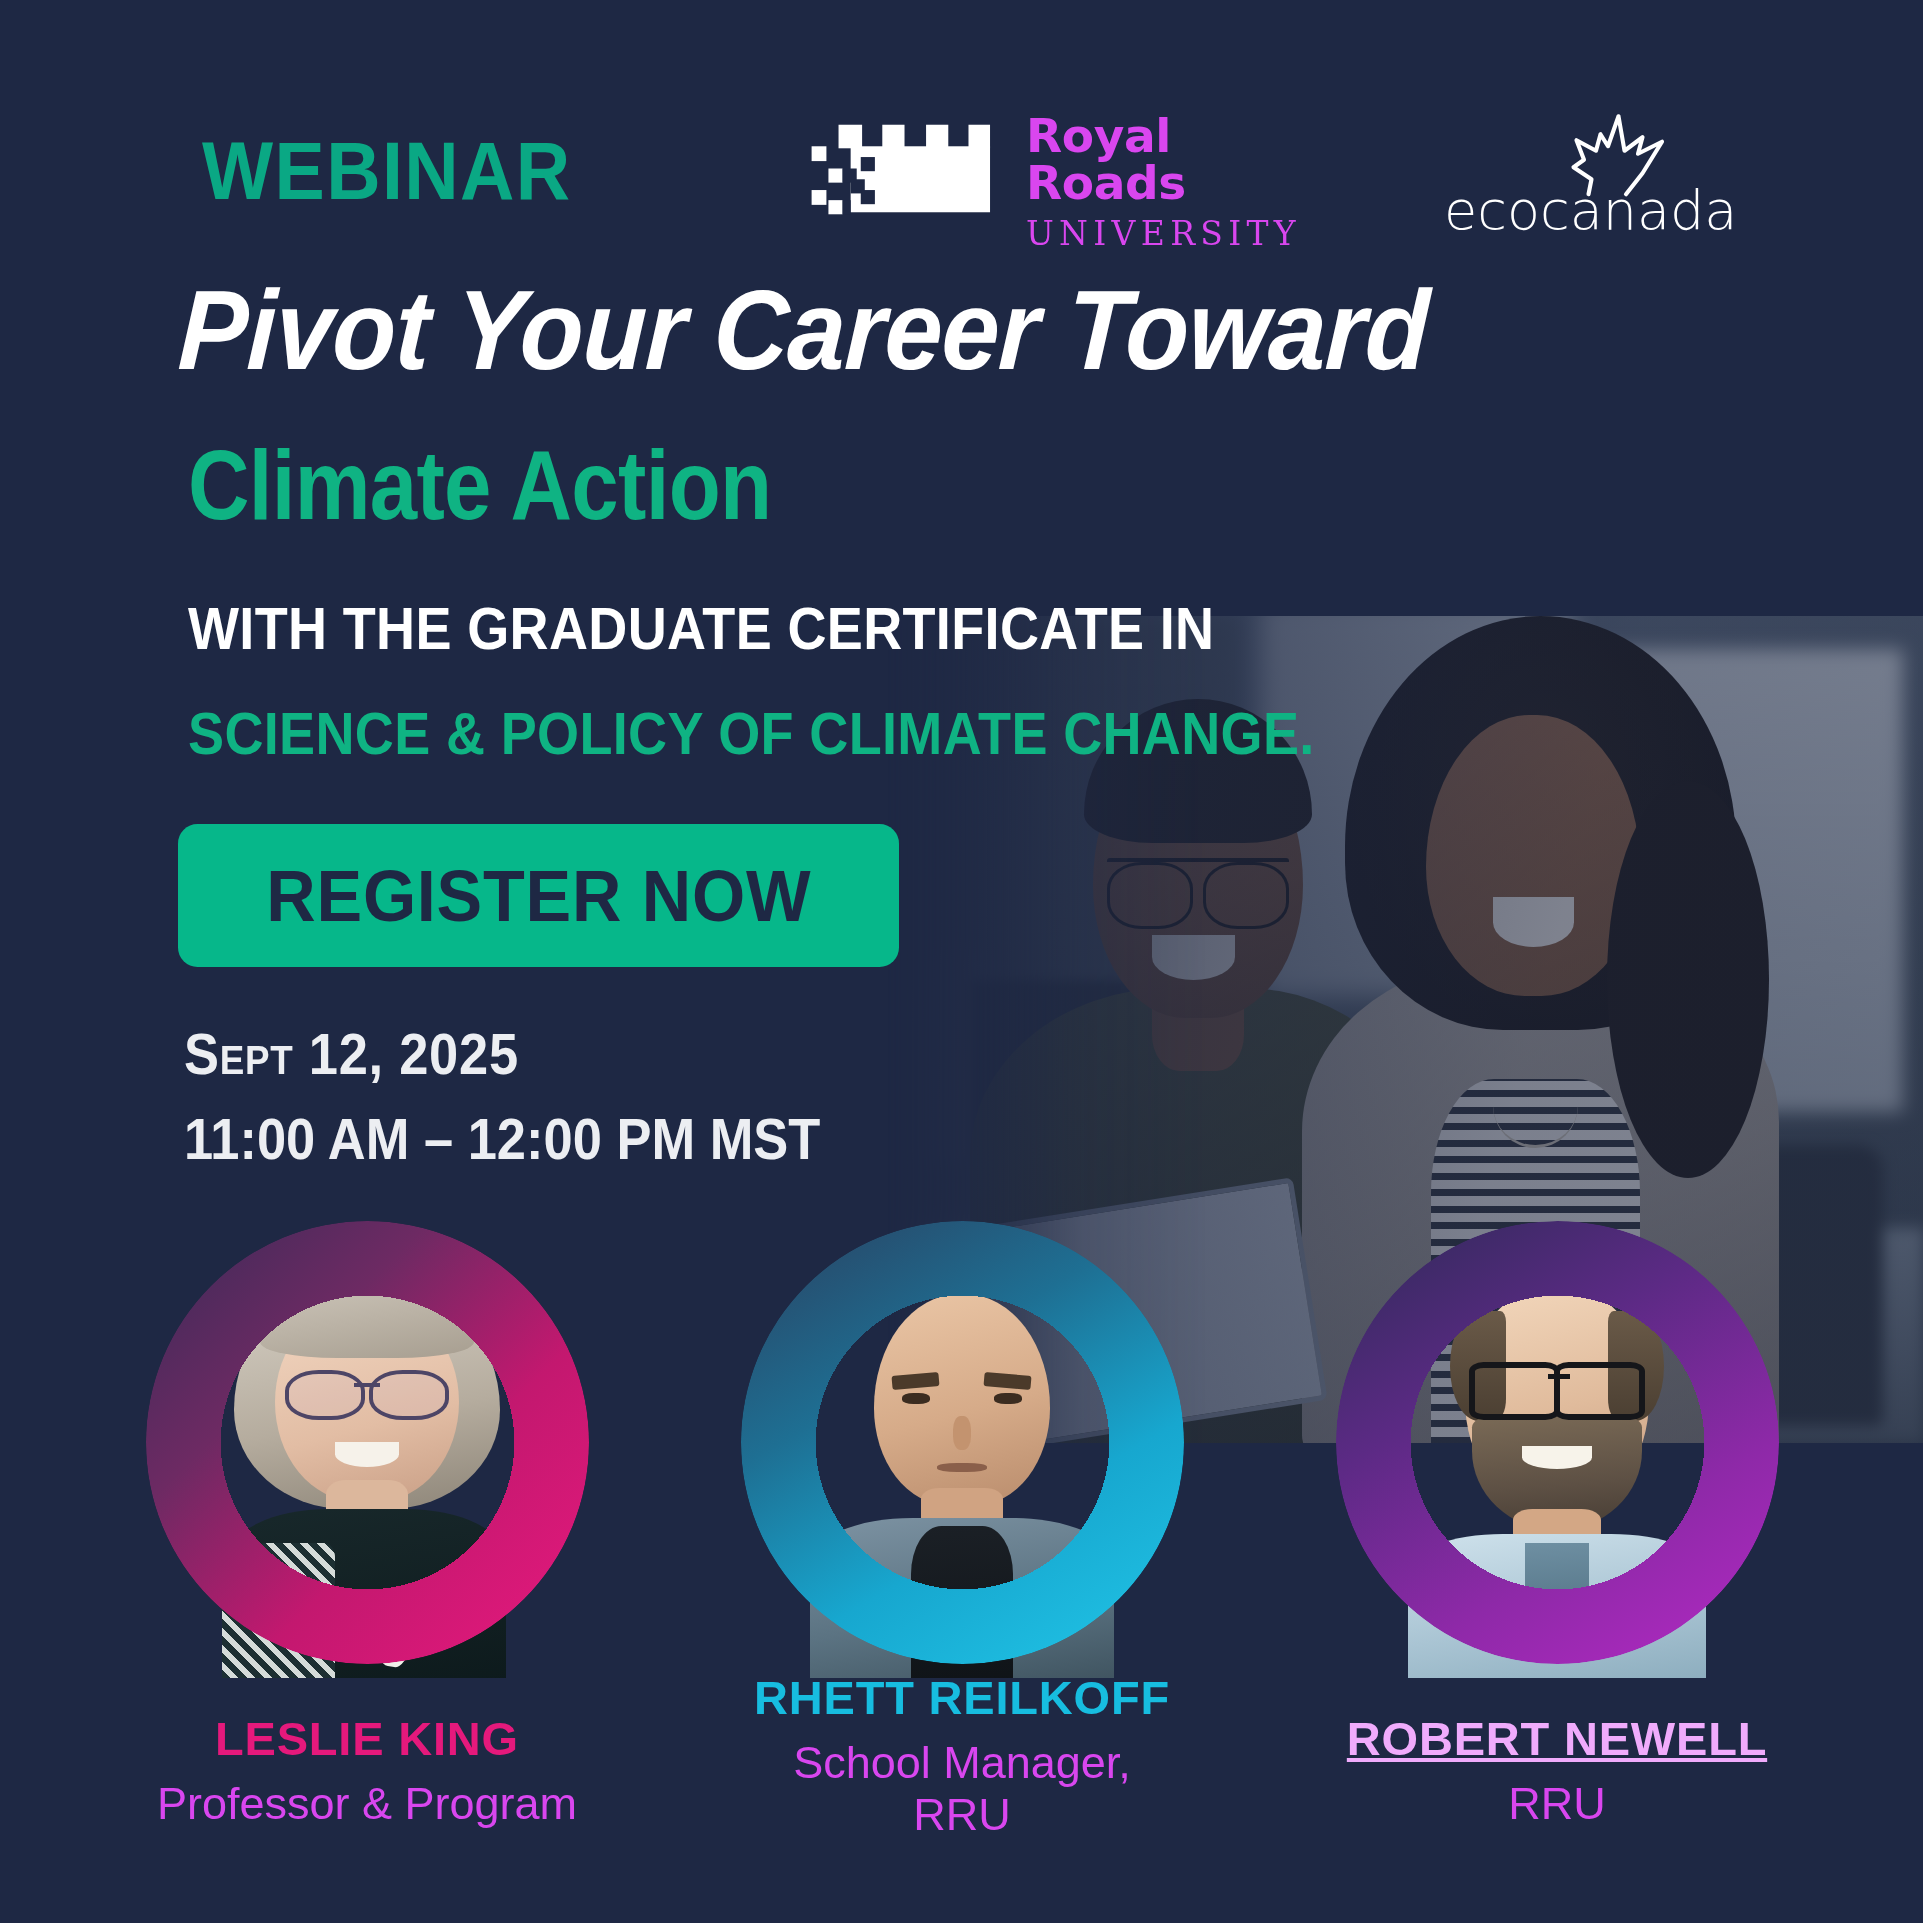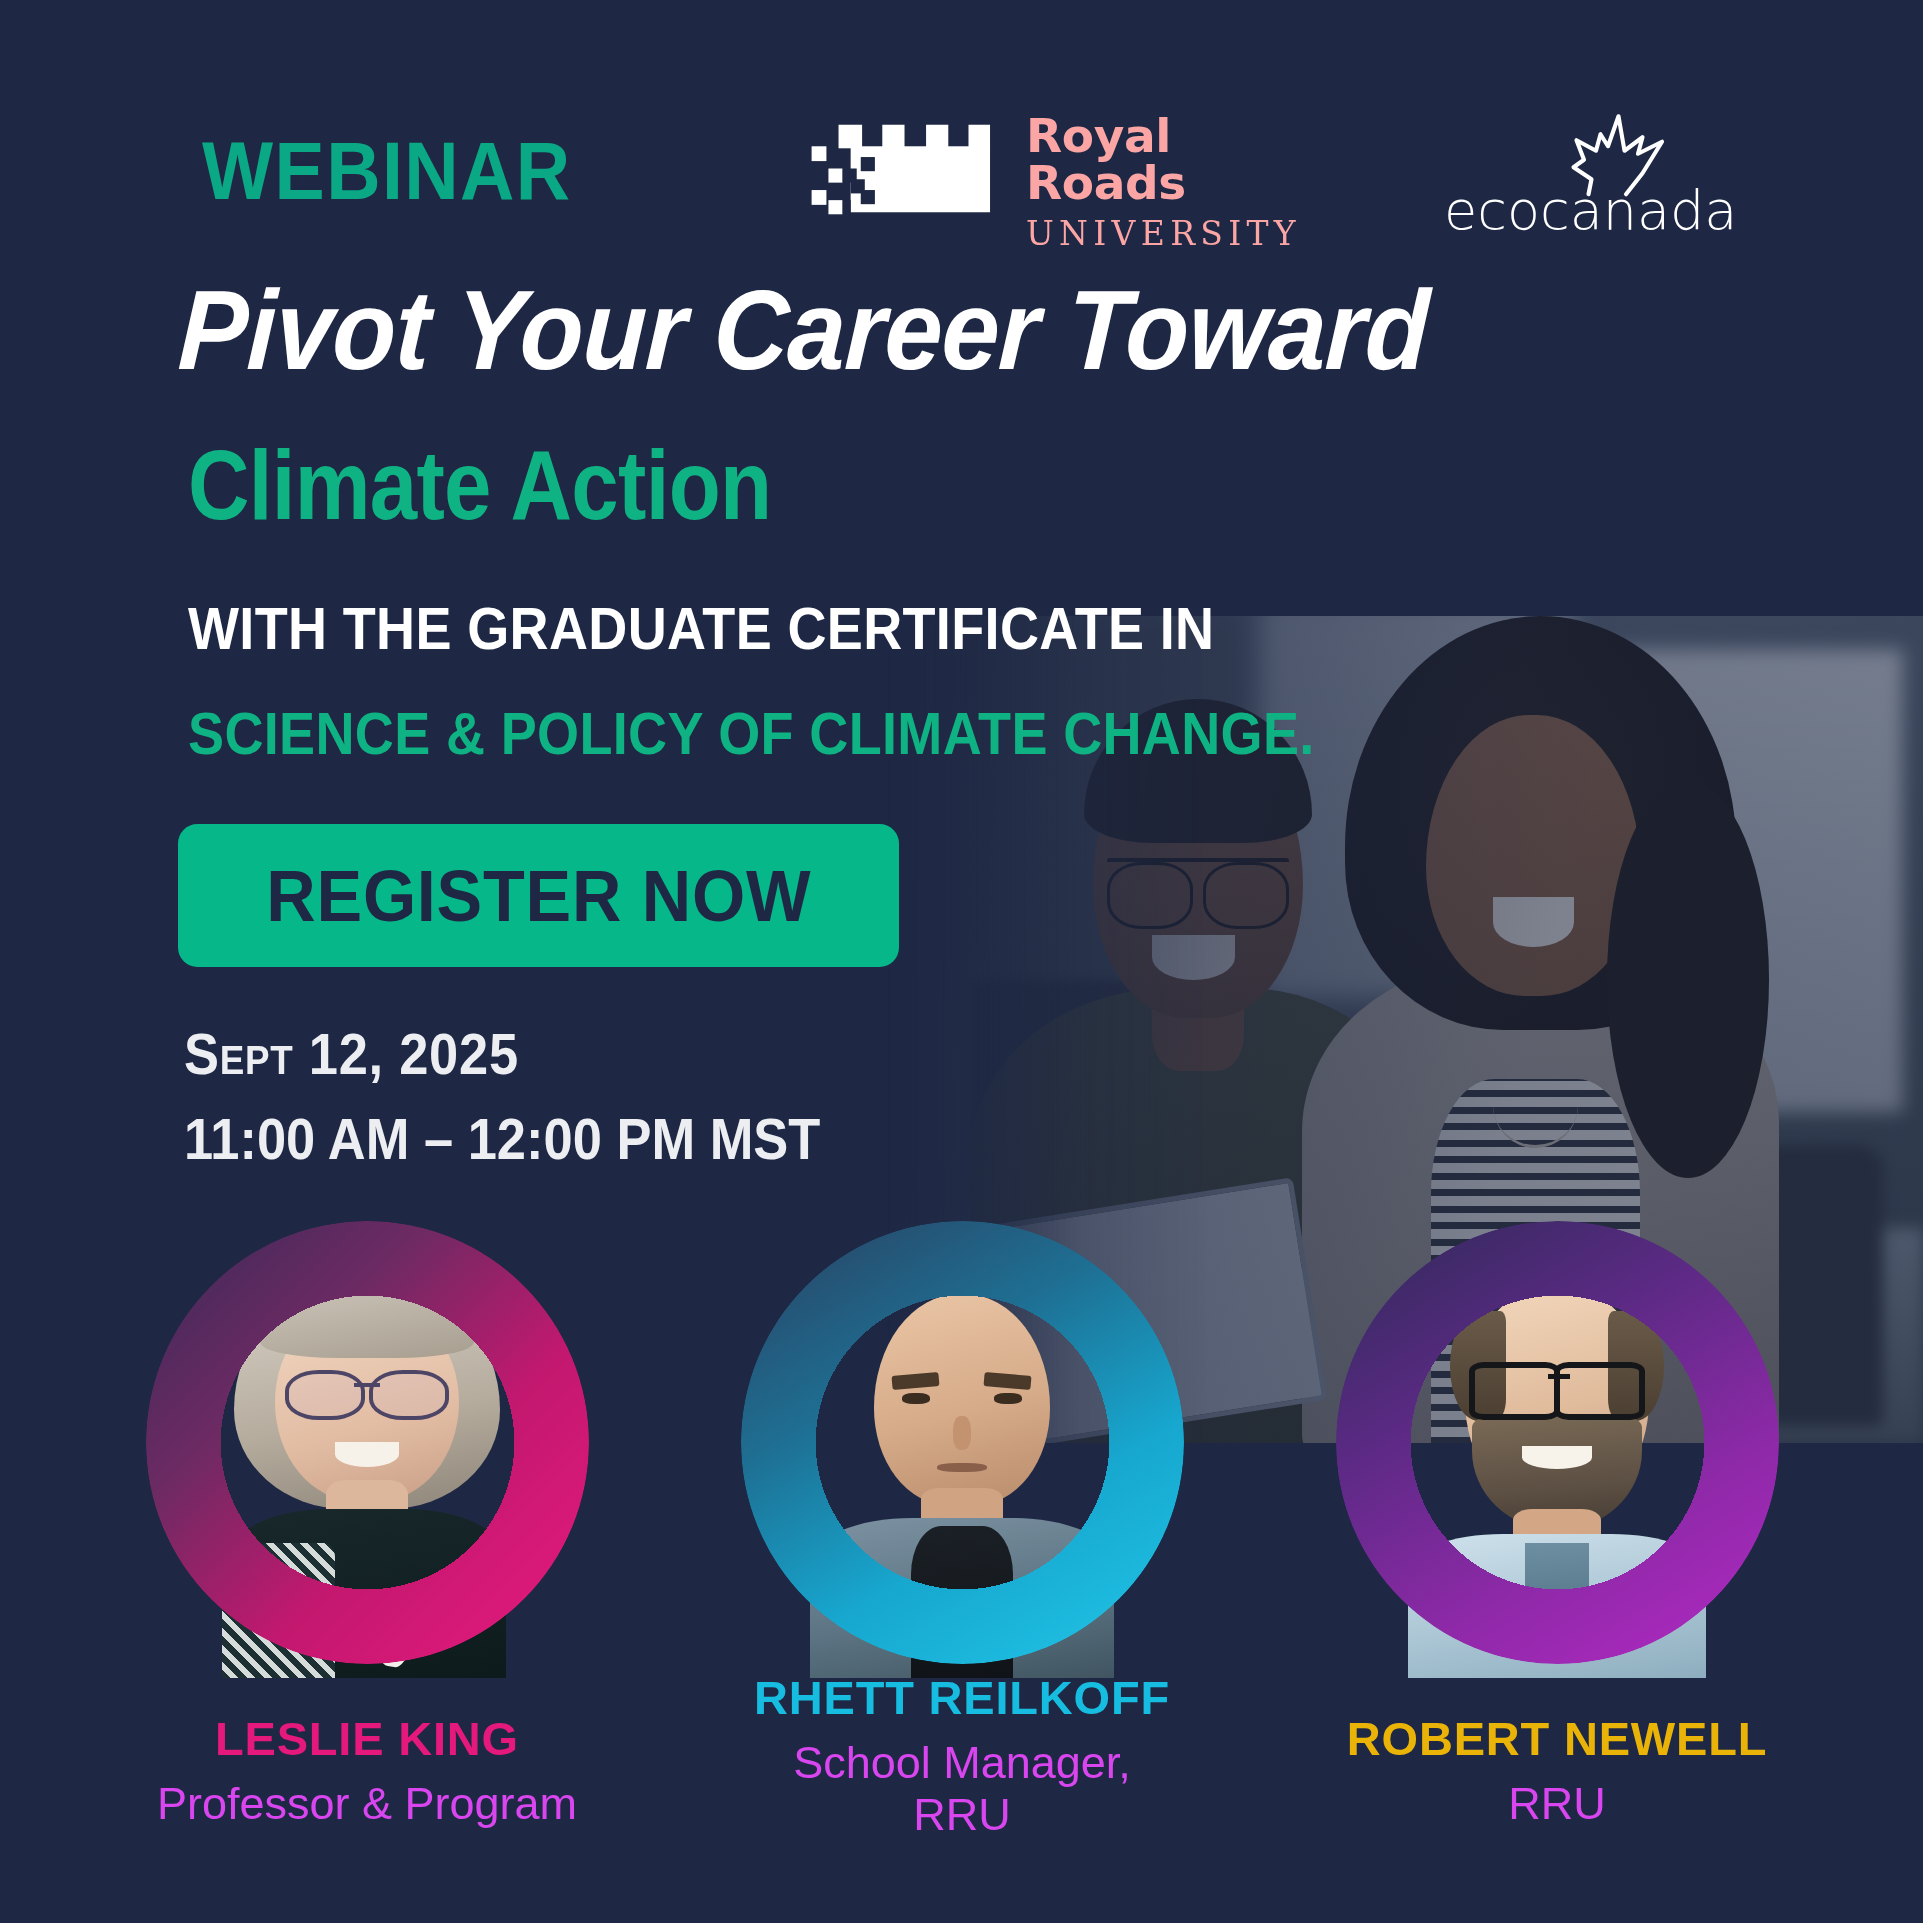--- a/index.html
+++ b/index.html
@@ -169,21 +169,21 @@
     position: absolute; left: 174px; top: 111px;
     font-size: 81px; font-weight: 800; letter-spacing: 1.5px;
     color: #0aa884;
     font-family: "Liberation Sans Narrow", "Liberation Sans", sans-serif;
     transform: scaleX(0.93); transform-origin: left center;
   }
 
   
   #rru-logo { position: absolute; left: 776px; top: 98px; }
   #rru-mark { position: absolute; left: 0; top: 6px; width: 197px; height: 101px; }
-  #rru-words { position: absolute; left: 222px; top: 0px; color: #fca5a5; }
+  #rru-words { position: absolute; left: 222px; top: 0px; color: #d946ef; }
   #rru-name {
     font-size: 47px; font-weight: 700; letter-spacing: -0.4px;
     line-height: 1.0;
     font-family: "DejaVu Sans", sans-serif;
   }
   #rru-sub {
     font-size: 33px; letter-spacing: 5.3px; margin-top: 7.5px;
     font-family: "DejaVu Serif", serif; font-weight: 400;
   }
 
@@ -369,21 +369,21 @@
     background: linear-gradient(175deg,#6e8fa2 0%, #4e6e80 100%);
     border-radius: 0 0 50% 50%; }
 
   .speaker-name {
     text-align: center; margin-top: 47px;
     font-size: 47px; font-weight: 800; letter-spacing: 0.8px;
     font-family: "Liberation Sans Narrow", "Liberation Sans", sans-serif;
   }
   .name-1 { color: #e5197c; }
   .name-2 { color: #17bde0; margin-top: 6px; }
-  .name-3 { color: #eab308; }
+  .name-3 { color: #f0abfc; text-decoration: underline; }
   .speaker-title {
     text-align: center; margin-top: 12px;
     font-size: 45px; font-weight: 400; color: #d946ef; line-height: 1.16;
     font-family: "Liberation Sans Narrow", "Liberation Sans", sans-serif;
   }
 </style>
 </head>
 <body>
 
 <div id="poster">

